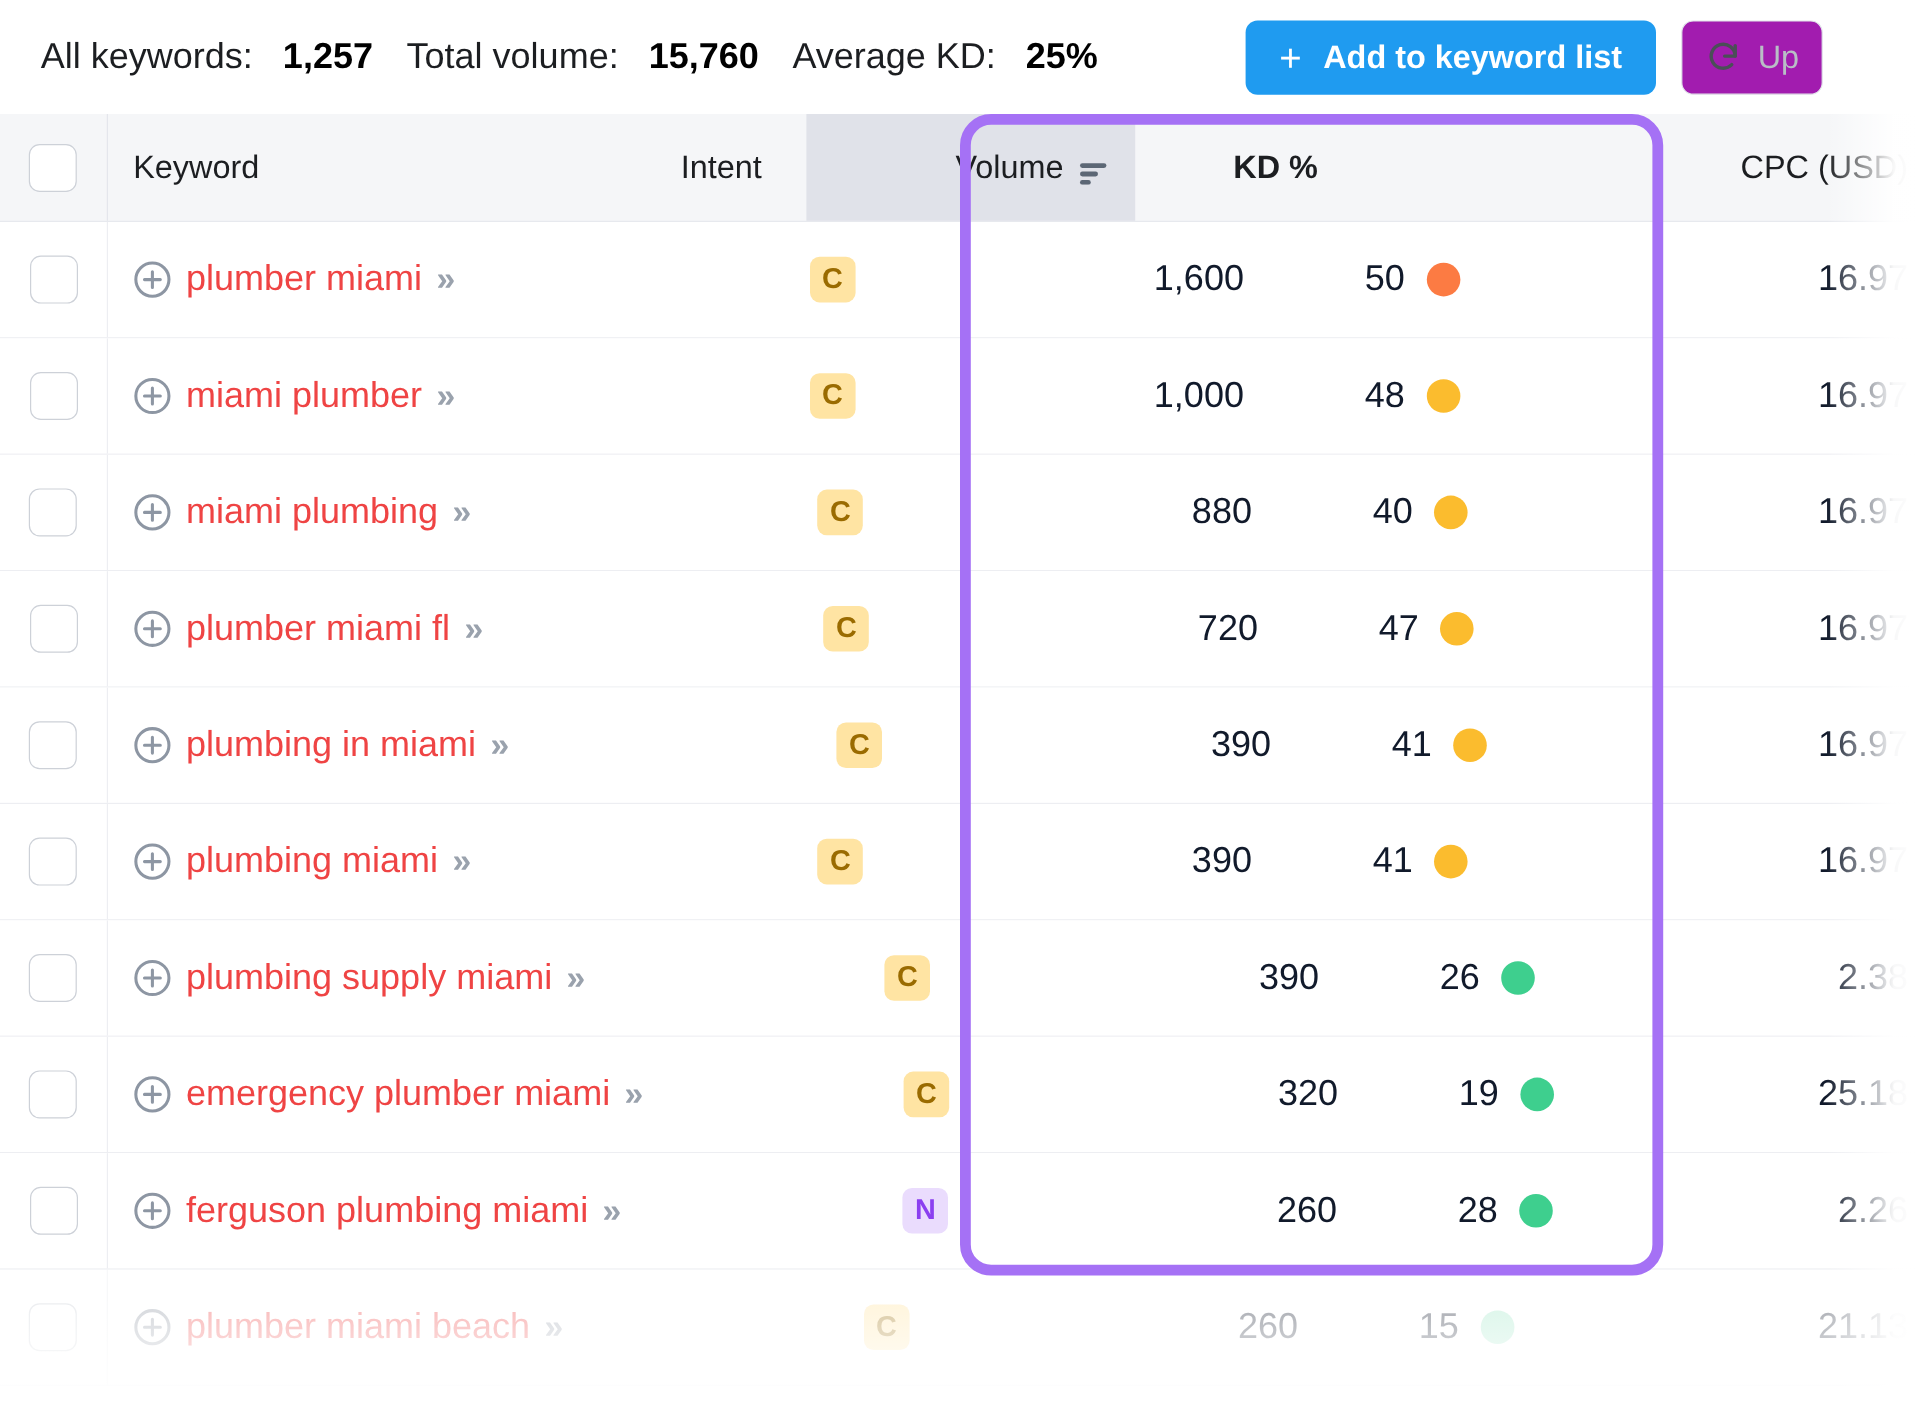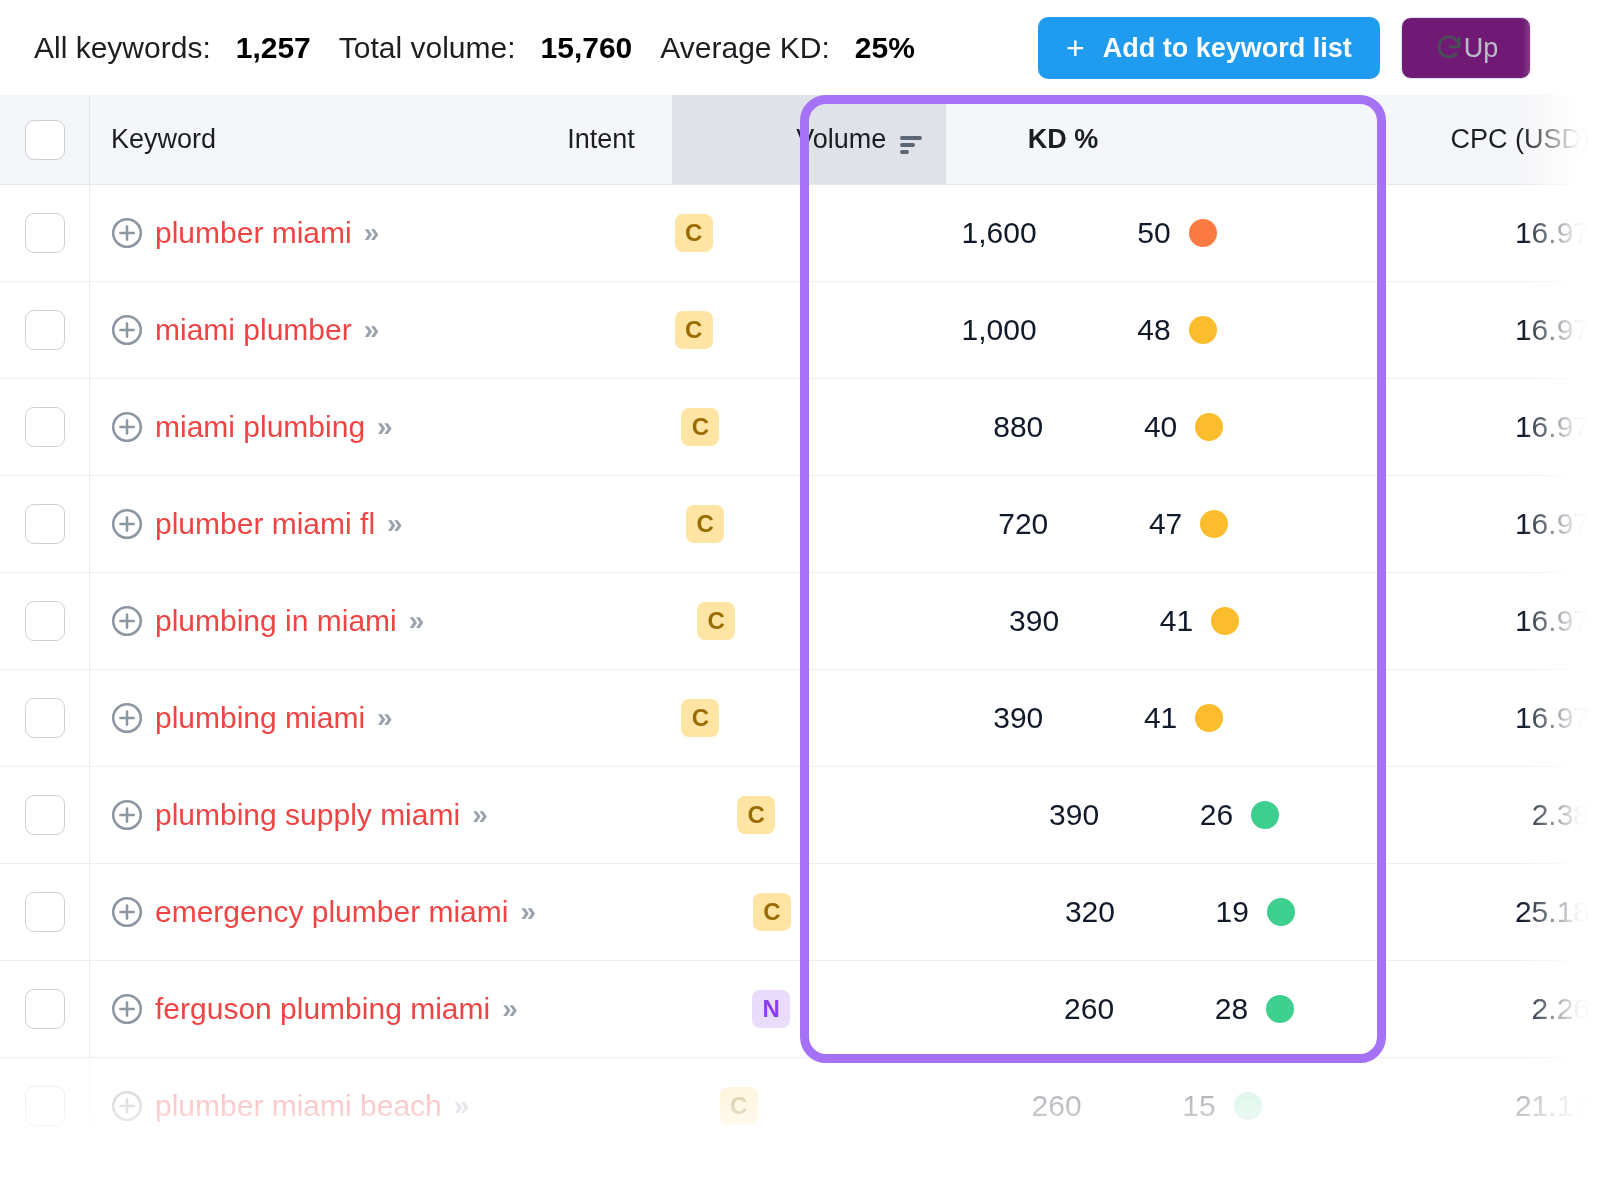--- a/index.html
+++ b/index.html
@@ -38,38 +38,39 @@
     background: #1f9bf0;
     color: #ffffff; font-size: 27px; font-weight: 700;
     padding: 0 28px;
     display: inline-flex; align-items: center; gap: 18px;
     font-family: "Liberation Sans", sans-serif;
     cursor: pointer; white-space: nowrap;
   }
   #add-btn .plus { font-size: 32px; font-weight: 400; line-height: 1; }
   #update-btn {
     height: 62px; border: 1px solid #e2e5ea; border-radius: 10px;
-    background: #701a75;
+    background: #a21caf;
     color: #b9bec6; font-size: 27px; font-weight: 400;
-    padding: 0 32px;
-    display: inline-flex; align-items: center; 
+    padding: 0 19px;
+    display: inline-flex; align-items: center; gap: 14px;
     font-family: "Liberation Sans", sans-serif;
     cursor: pointer; white-space: nowrap;
   }
   .refresh-ico { display: inline-block; width: 30px; height: 30px; }
 
   
   #table { position: absolute; left: 0; top: 95px; width: 1600px; }
 
   .row {
     position: relative;
     display: flex; align-items: stretch;
     height: 97px;
     border-bottom: 1px solid #edeef2;
     background: #ffffff;
+    justify-content: flex-end;
   }
   .row.head {
     height: 90px;
     background: #f5f6f8;
     border-bottom: 1px solid #e7e9ee;
   }
 
   .c-check {
     width: 90px; flex: 0 0 90px;
     display: flex; align-items: center; justify-content: center;

